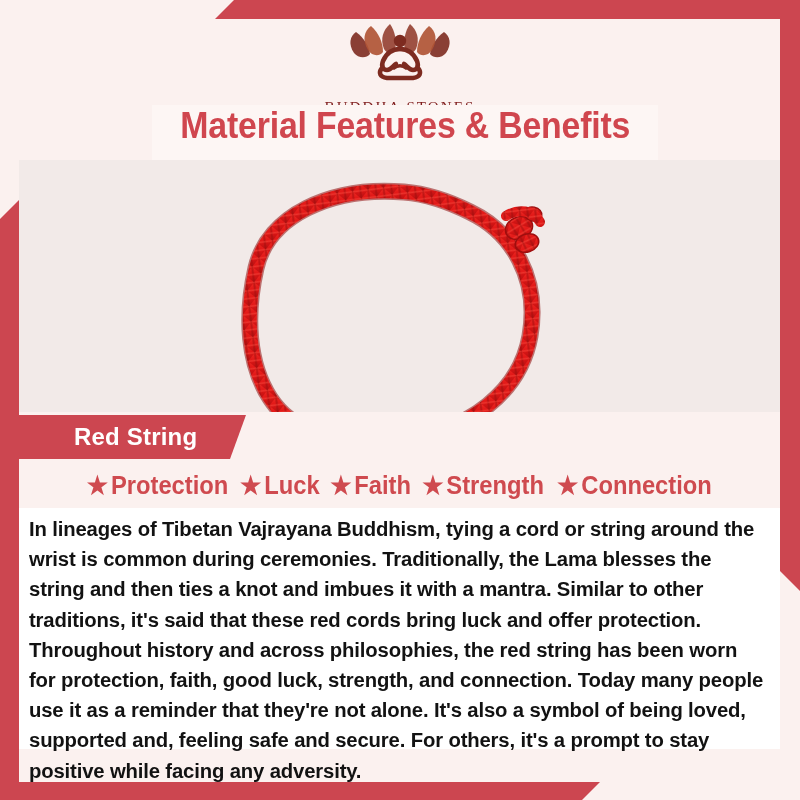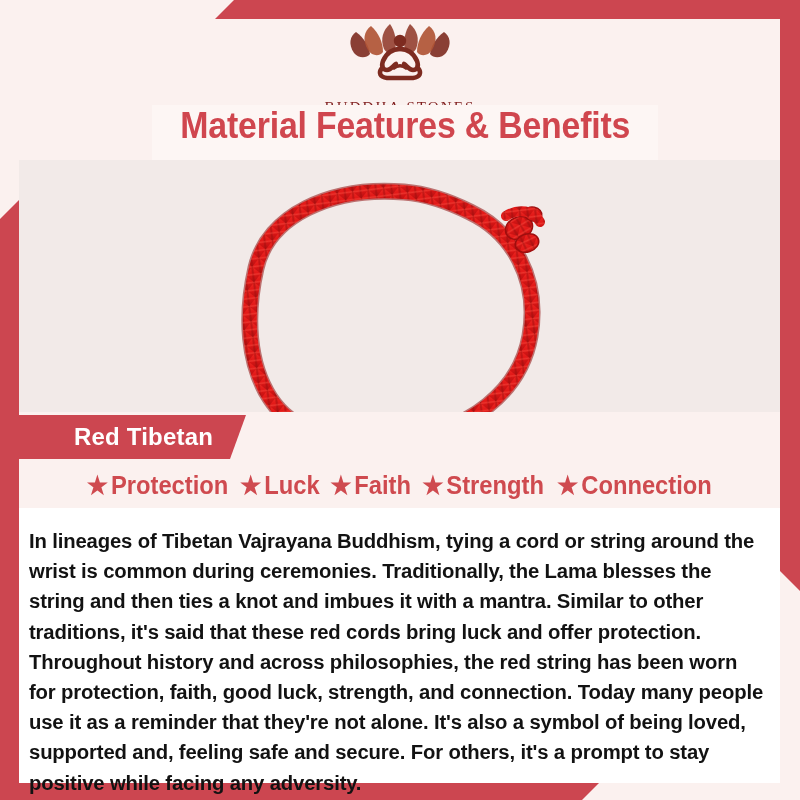--- a/index.html
+++ b/index.html
@@ -103,23 +103,23 @@
     font-size:25px;
     font-weight:bold;
     white-space:nowrap;
     transform:scaleX(0.95);
   }
   .benefit .star { font-size:25px; line-height:1; margin-right:3px; }
 
   
   #description {
     position:absolute; top:508px; left:19px;
-    width:761px; height:275px;
+    width:761px; height:241px;
     background:#ffffff;
-    padding:18px 12px 0 10px;
+    padding:6px 12px 0 10px;
   }
   #description p {
     font-size:20.3px;
     font-weight:bold;
     line-height:30.2px;
     color:#121212;
     letter-spacing:-0.15px;
     text-align:left;
   }
 </style>
@@ -199,21 +199,21 @@
 
         <ellipse cx="519" cy="228" rx="14" ry="11" fill="url(#braid)" stroke="#9e0e0e" stroke-width="1.5" transform="rotate(-24 519 228)"></ellipse>
         <ellipse cx="527" cy="243" rx="12" ry="9" fill="url(#braid)" stroke="#9e0e0e" stroke-width="1.5" transform="rotate(-18 527 243)"></ellipse>
         <ellipse cx="533" cy="214" rx="9" ry="7" fill="url(#braid)" stroke="#9e0e0e" stroke-width="1.3" transform="rotate(12 533 214)"></ellipse>
         <path d="M506 216 C518 208 534 210 540 222" fill="none" stroke="url(#braid)" stroke-width="10" stroke-linecap="round"></path>
       </g>
     </svg>
   </div>
 
   <div id="ribbon">
-    <span id="ribbon-label">Red Tibetan</span>
+    <span id="ribbon-label">Red String</span>
   </div>
 
   <div id="benefits">
     <div class="benefit">
       <span class="star">★</span>
       <span>Protection</span>
     </div>
     <div class="benefit">
       <span class="star">★</span>
       <span>Luck</span>

